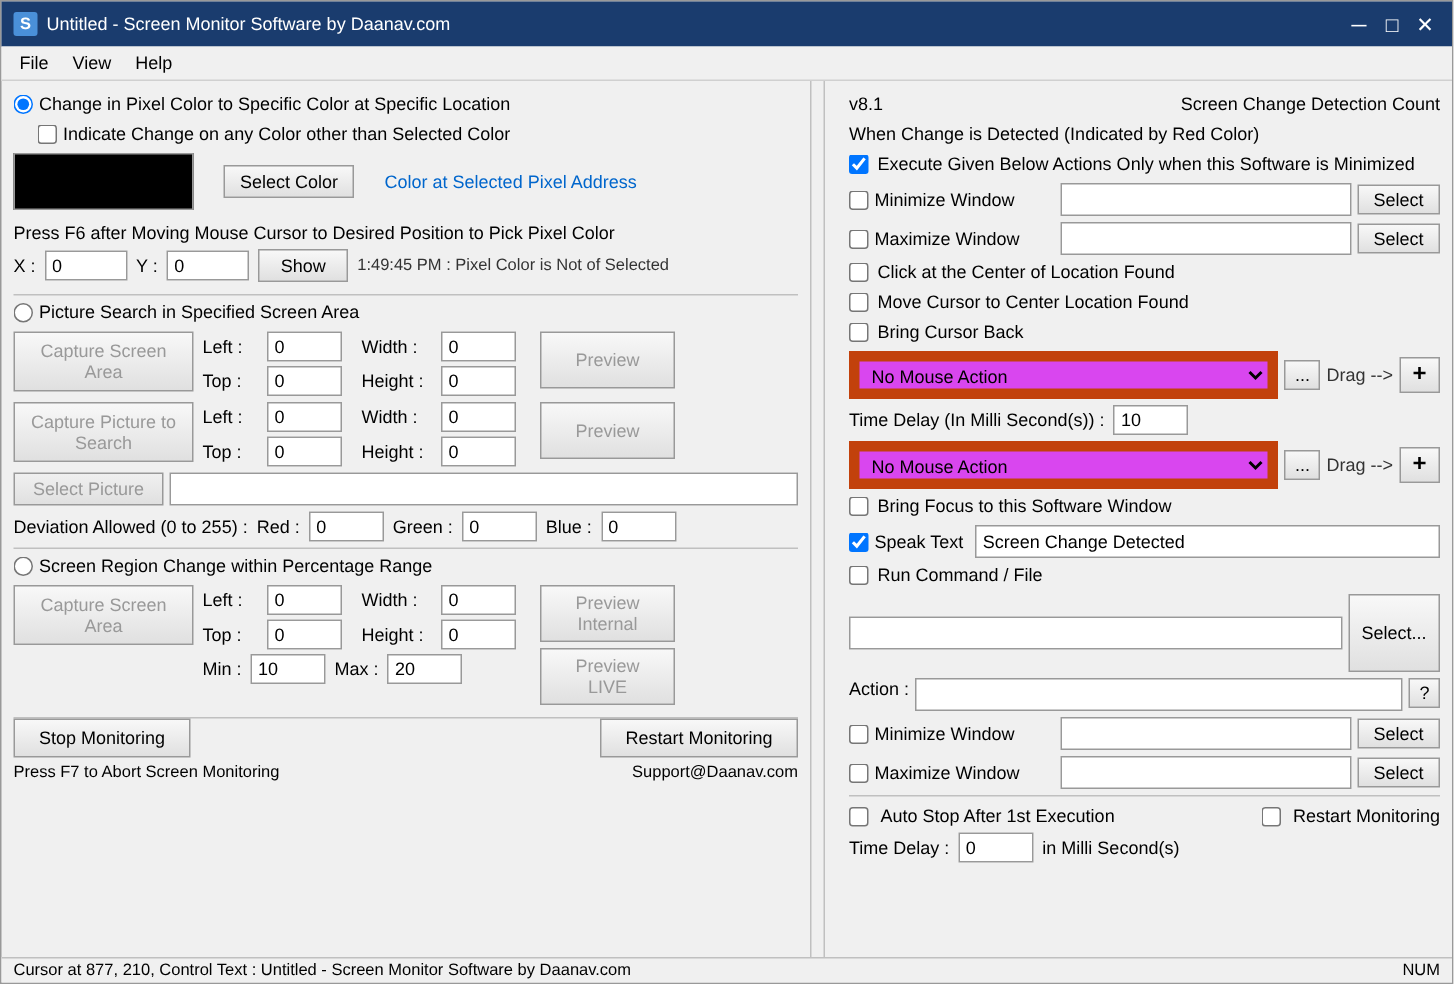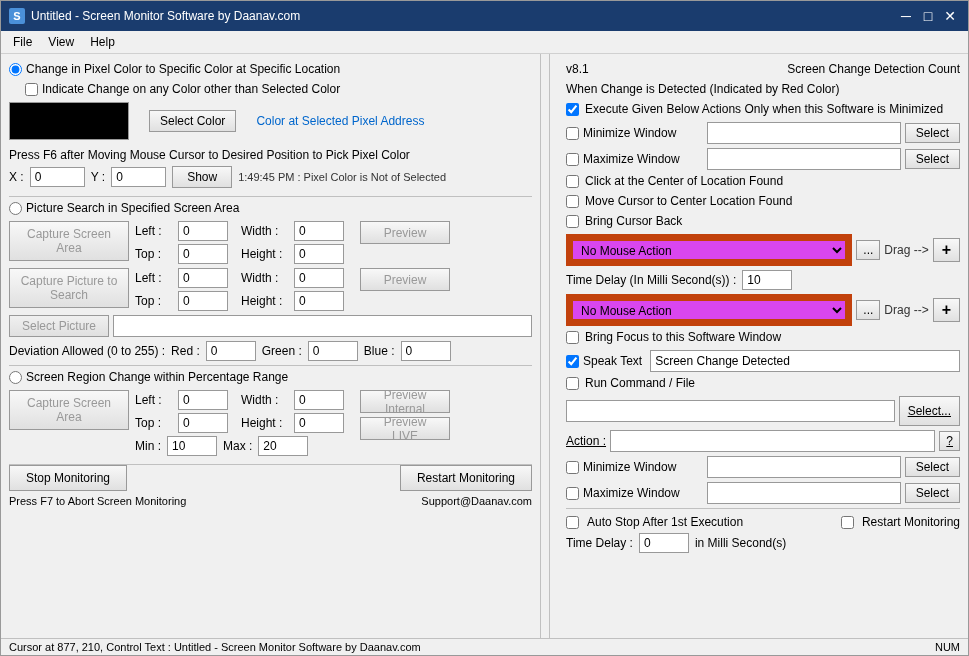--- a/index.html
+++ b/index.html
@@ -304,34 +304,32 @@
       margin-bottom: 4px;
     }
     .run-input {
       flex: 1;
       padding: 2px 4px;
       border: 1px solid #999;
       font-size: 12px;
       height: 22px;
     }
     .select-dots-btn {
-      padding: 7px 8px;
-      border: 1px solid #999;
-      background: linear-gradient(to bottom, #f8f8f8, #e0e0e0);
-      cursor: pointer;
-      font-size: 12px;
-      text-decoration: underline;
+      padding: 18px 8px;
+      border: 1px solid #999;
+      background: linear-gradient(to bottom, #f8f8f8, #e0e0e0);
+      cursor: pointer;
+      font-size: 12px;
     }
     .action-row {
       display: flex;
-      align-items: center;
+      align-items: flex-start;
       gap: 4px;
       margin-bottom: 4px;
       font-size: 12px;
-      text-decoration: underline;
     }
     .action-input {
       flex: 1;
       padding: 2px 4px;
       border: 1px solid #999;
       font-size: 12px;
       height: 22px;
     }
     .question-btn {
       padding: 2px 6px;
@@ -384,21 +382,21 @@
       align-items: center;
       justify-content: center;
     }
     .preview-btn {
       padding: 4px 10px;
       background: linear-gradient(to bottom, #f8f8f8, #e0e0e0);
       border: 1px solid #999;
       cursor: pointer;
       font-size: 12px;
       color: #777;
-      height: 23px;
+      height: 38px;
       display: flex;
       align-items: center;
       justify-content: center;
       width: 90px;
     }
     .stop-btn {
       padding: 5px 16px;
       background: linear-gradient(to bottom, #f8f8f8, #e0e0e0);
       border: 1px solid #999;
       cursor: pointer;

